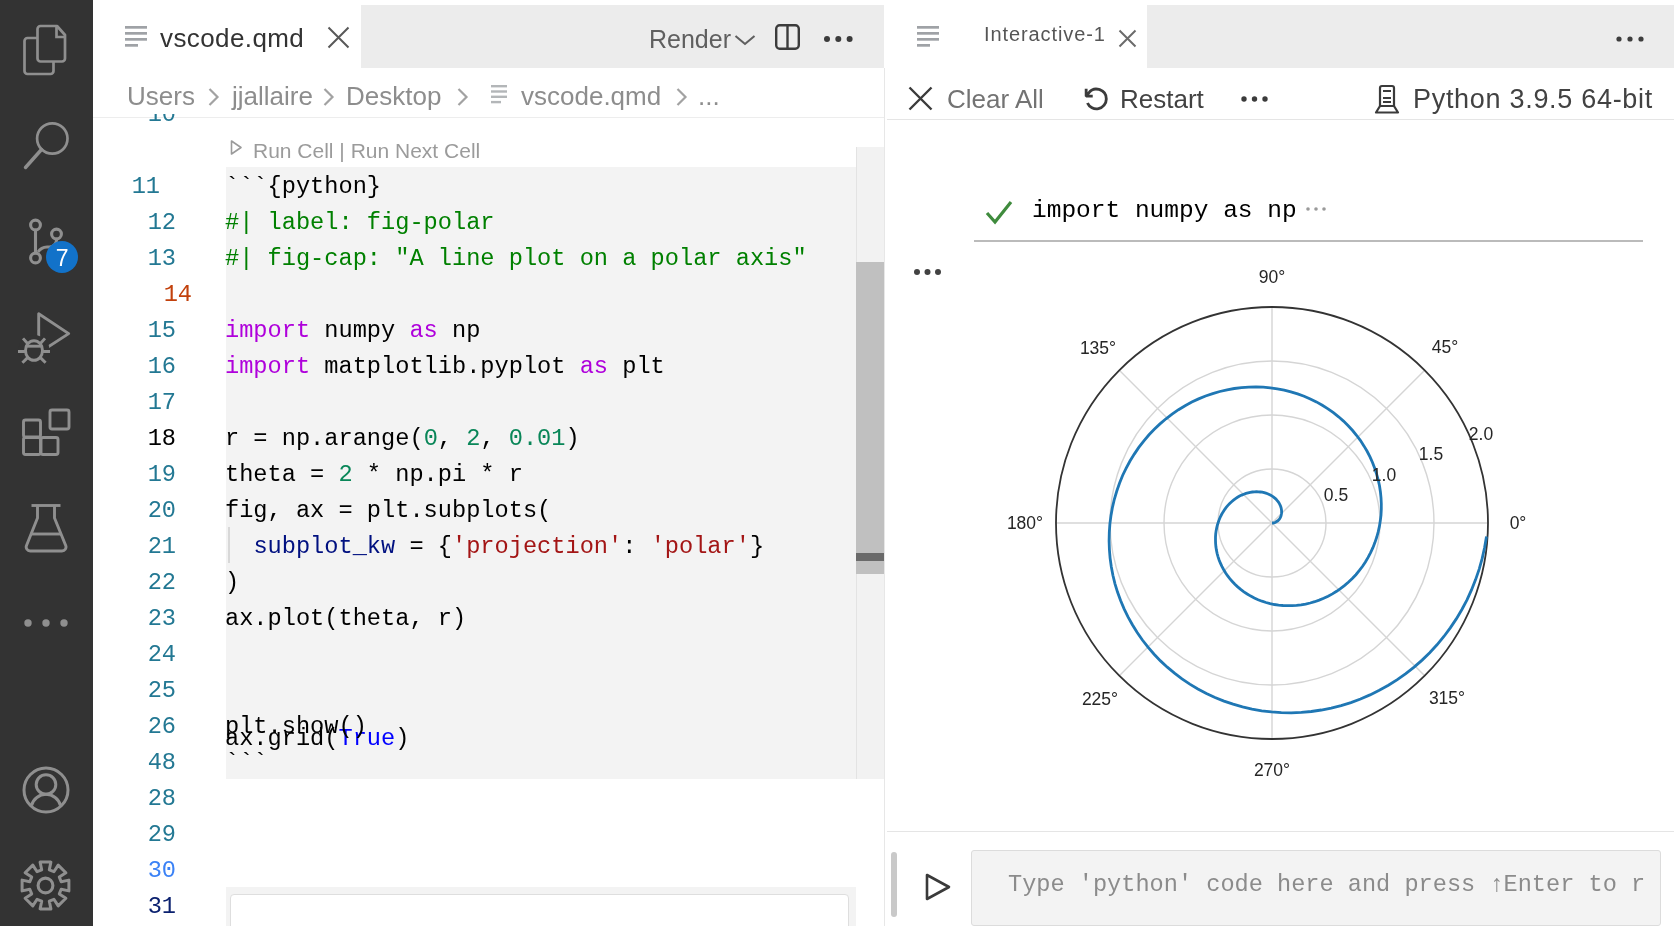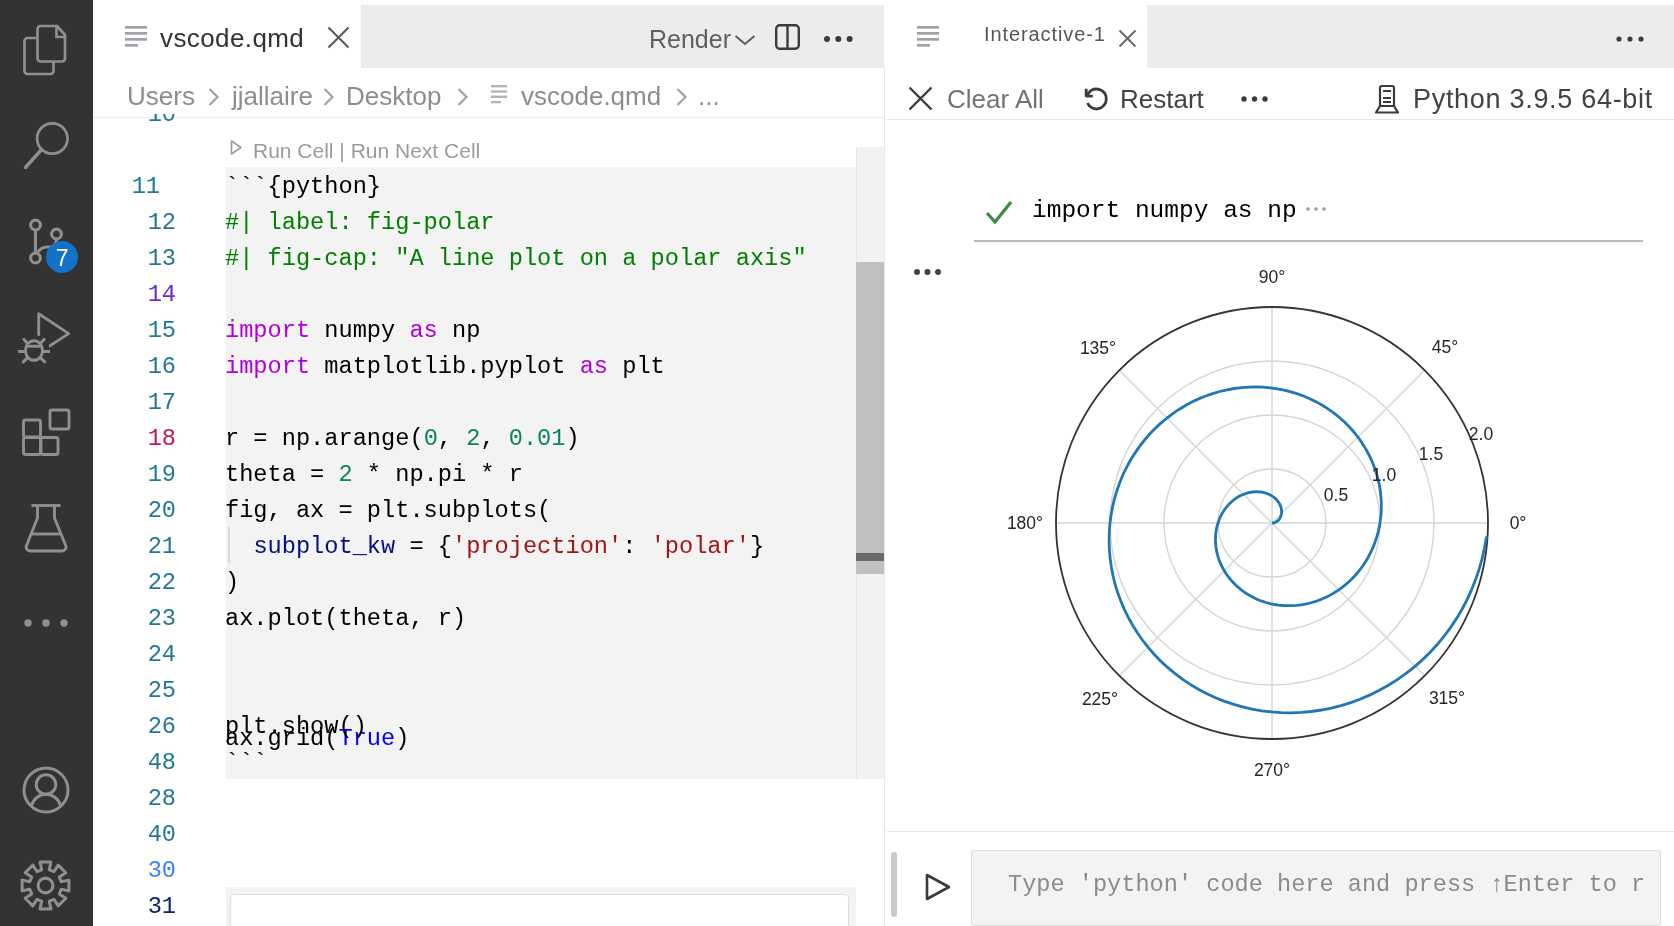--- a/index.html
+++ b/index.html
@@ -73,47 +73,47 @@
 <svg style="position:absolute;left:228px;top:139px" width="16" height="17" viewBox="0 0 16 17">
         <path d="M3.5 2 L13 8.5 L3.5 15 Z" fill="none" stroke="#9b9b9b" stroke-width="1.6" stroke-linejoin="round"></path>
       </svg>
       <div style="position:absolute;left:253px;top:133px;height:36px;width:600px;color:#9b9b9b;font:21px 'Liberation Sans',sans-serif;line-height:36px;">Run Cell | Run Next Cell</div>
 <div style="position:absolute;right:724px;top:173px;height:36px;line-height:36px;color:#237893;font:23.65px 'Liberation Mono',monospace;">11</div>
 <div style="position:absolute;left:225px;top:173px;height:36px;line-height:36px;white-space:pre;font:23.65px 'Liberation Mono',monospace;color:#000;">```{python}</div>
 <div style="position:absolute;right:708px;top:209px;height:36px;line-height:36px;color:#237893;font:23.65px 'Liberation Mono',monospace;">12</div>
 <div style="position:absolute;left:225px;top:209px;height:36px;line-height:36px;white-space:pre;font:23.65px 'Liberation Mono',monospace;color:#000;"><span style="color:#008000">#| label: fig-polar</span></div>
 <div style="position:absolute;right:708px;top:245px;height:36px;line-height:36px;color:#237893;font:23.65px 'Liberation Mono',monospace;">13</div>
 <div style="position:absolute;left:225px;top:245px;height:36px;line-height:36px;white-space:pre;font:23.65px 'Liberation Mono',monospace;color:#000;"><span style="color:#008000">#| fig-cap: "A line plot on a polar axis"</span></div>
-<div style="position:absolute;right:708px;top:281px;height:36px;line-height:36px;color:#6d28d9;font:23.65px 'Liberation Mono',monospace;">14</div>
+<div style="position:absolute;right:692px;top:281px;height:36px;line-height:36px;color:#c2410c;font:23.65px 'Liberation Mono',monospace;">14</div>
 <div style="position:absolute;right:708px;top:317px;height:36px;line-height:36px;color:#237893;font:23.65px 'Liberation Mono',monospace;">15</div>
 <div style="position:absolute;left:225px;top:317px;height:36px;line-height:36px;white-space:pre;font:23.65px 'Liberation Mono',monospace;color:#000;"><span style="color:#af00db">import</span> numpy <span style="color:#af00db">as</span> np</div>
 <div style="position:absolute;right:708px;top:353px;height:36px;line-height:36px;color:#237893;font:23.65px 'Liberation Mono',monospace;">16</div>
 <div style="position:absolute;left:225px;top:353px;height:36px;line-height:36px;white-space:pre;font:23.65px 'Liberation Mono',monospace;color:#000;"><span style="color:#af00db">import</span> matplotlib.pyplot <span style="color:#af00db">as</span> plt</div>
 <div style="position:absolute;right:708px;top:389px;height:36px;line-height:36px;color:#237893;font:23.65px 'Liberation Mono',monospace;">17</div>
-<div style="position:absolute;right:708px;top:425px;height:36px;line-height:36px;color:#be185d;font:23.65px 'Liberation Mono',monospace;">18</div>
+<div style="position:absolute;right:708px;top:425px;height:36px;line-height:36px;color:#000000;font:23.65px 'Liberation Mono',monospace;">18</div>
 <div style="position:absolute;left:225px;top:425px;height:36px;line-height:36px;white-space:pre;font:23.65px 'Liberation Mono',monospace;color:#000;">r = np.arange(<span style="color:#098658">0</span>, <span style="color:#098658">2</span>, <span style="color:#098658">0.01</span>)</div>
 <div style="position:absolute;right:708px;top:461px;height:36px;line-height:36px;color:#237893;font:23.65px 'Liberation Mono',monospace;">19</div>
 <div style="position:absolute;left:225px;top:461px;height:36px;line-height:36px;white-space:pre;font:23.65px 'Liberation Mono',monospace;color:#000;">theta = <span style="color:#098658">2</span> * np.pi * r</div>
 <div style="position:absolute;right:708px;top:497px;height:36px;line-height:36px;color:#237893;font:23.65px 'Liberation Mono',monospace;">20</div>
 <div style="position:absolute;left:225px;top:497px;height:36px;line-height:36px;white-space:pre;font:23.65px 'Liberation Mono',monospace;color:#000;">fig, ax = plt.subplots(</div>
 <div style="position:absolute;right:708px;top:533px;height:36px;line-height:36px;color:#237893;font:23.65px 'Liberation Mono',monospace;">21</div>
 <div style="position:absolute;left:225px;top:533px;height:36px;line-height:36px;white-space:pre;font:23.65px 'Liberation Mono',monospace;color:#000;">  <span style="color:#001080">subplot_kw</span> = {<span style="color:#a31515">'projection'</span>: <span style="color:#a31515">'polar'</span>}</div>
 <div style="position:absolute;right:708px;top:569px;height:36px;line-height:36px;color:#237893;font:23.65px 'Liberation Mono',monospace;">22</div>
 <div style="position:absolute;left:225px;top:569px;height:36px;line-height:36px;white-space:pre;font:23.65px 'Liberation Mono',monospace;color:#000;">)</div>
 <div style="position:absolute;right:708px;top:605px;height:36px;line-height:36px;color:#237893;font:23.65px 'Liberation Mono',monospace;">23</div>
 <div style="position:absolute;left:225px;top:605px;height:36px;line-height:36px;white-space:pre;font:23.65px 'Liberation Mono',monospace;color:#000;">ax.plot(theta, r)</div>
 <div style="position:absolute;right:708px;top:641px;height:36px;line-height:36px;color:#237893;font:23.65px 'Liberation Mono',monospace;">24</div>
 <div style="position:absolute;right:708px;top:677px;height:36px;line-height:36px;color:#237893;font:23.65px 'Liberation Mono',monospace;">25</div>
 <div style="position:absolute;left:225px;top:677px;height:36px;line-height:36px;white-space:pre;font:23.65px 'Liberation Mono',monospace;color:#000;margin-top:48px;">ax.grid(<span style="color:#0000ff">True</span>)</div>
 <div style="position:absolute;right:708px;top:713px;height:36px;line-height:36px;color:#237893;font:23.65px 'Liberation Mono',monospace;">26</div>
 <div style="position:absolute;left:225px;top:713px;height:36px;line-height:36px;white-space:pre;font:23.65px 'Liberation Mono',monospace;color:#000;">plt.show()</div>
 <div style="position:absolute;right:708px;top:749px;height:36px;line-height:36px;color:#237893;font:23.65px 'Liberation Mono',monospace;">48</div>
 <div style="position:absolute;left:225px;top:749px;height:36px;line-height:36px;white-space:pre;font:23.65px 'Liberation Mono',monospace;color:#000;">```</div>
 <div style="position:absolute;right:708px;top:785px;height:36px;line-height:36px;color:#237893;font:23.65px 'Liberation Mono',monospace;">28</div>
-<div style="position:absolute;right:708px;top:821px;height:36px;line-height:36px;color:#237893;font:23.65px 'Liberation Mono',monospace;">40</div>
+<div style="position:absolute;right:708px;top:821px;height:36px;line-height:36px;color:#237893;font:23.65px 'Liberation Mono',monospace;">29</div>
 <div style="position:absolute;right:708px;top:857px;height:36px;line-height:36px;color:#3b82f6;font:23.65px 'Liberation Mono',monospace;margin-left:8px;">30</div>
 <div style="position:absolute;right:708px;top:893px;height:36px;line-height:36px;color:#0b216f;font:23.65px 'Liberation Mono',monospace;">31</div>
  </div>
 </div>
 
 <div class="abs" style="left:856px;top:147px;width:28px;height:632px;background:#f2f2f2"></div>
 <div class="abs" style="left:856px;top:147px;width:1px;height:632px;background:#e3e3e3"></div>
 <div class="abs" style="left:856px;top:262px;width:28px;height:312px;background:#c0c0c0"></div>
 <div class="abs" style="left:856px;top:553px;width:28px;height:8px;background:#6a6a6a"></div>
 <div class="abs" style="left:884px;top:68px;width:1px;height:858px;background:#e7e7e7"></div>

